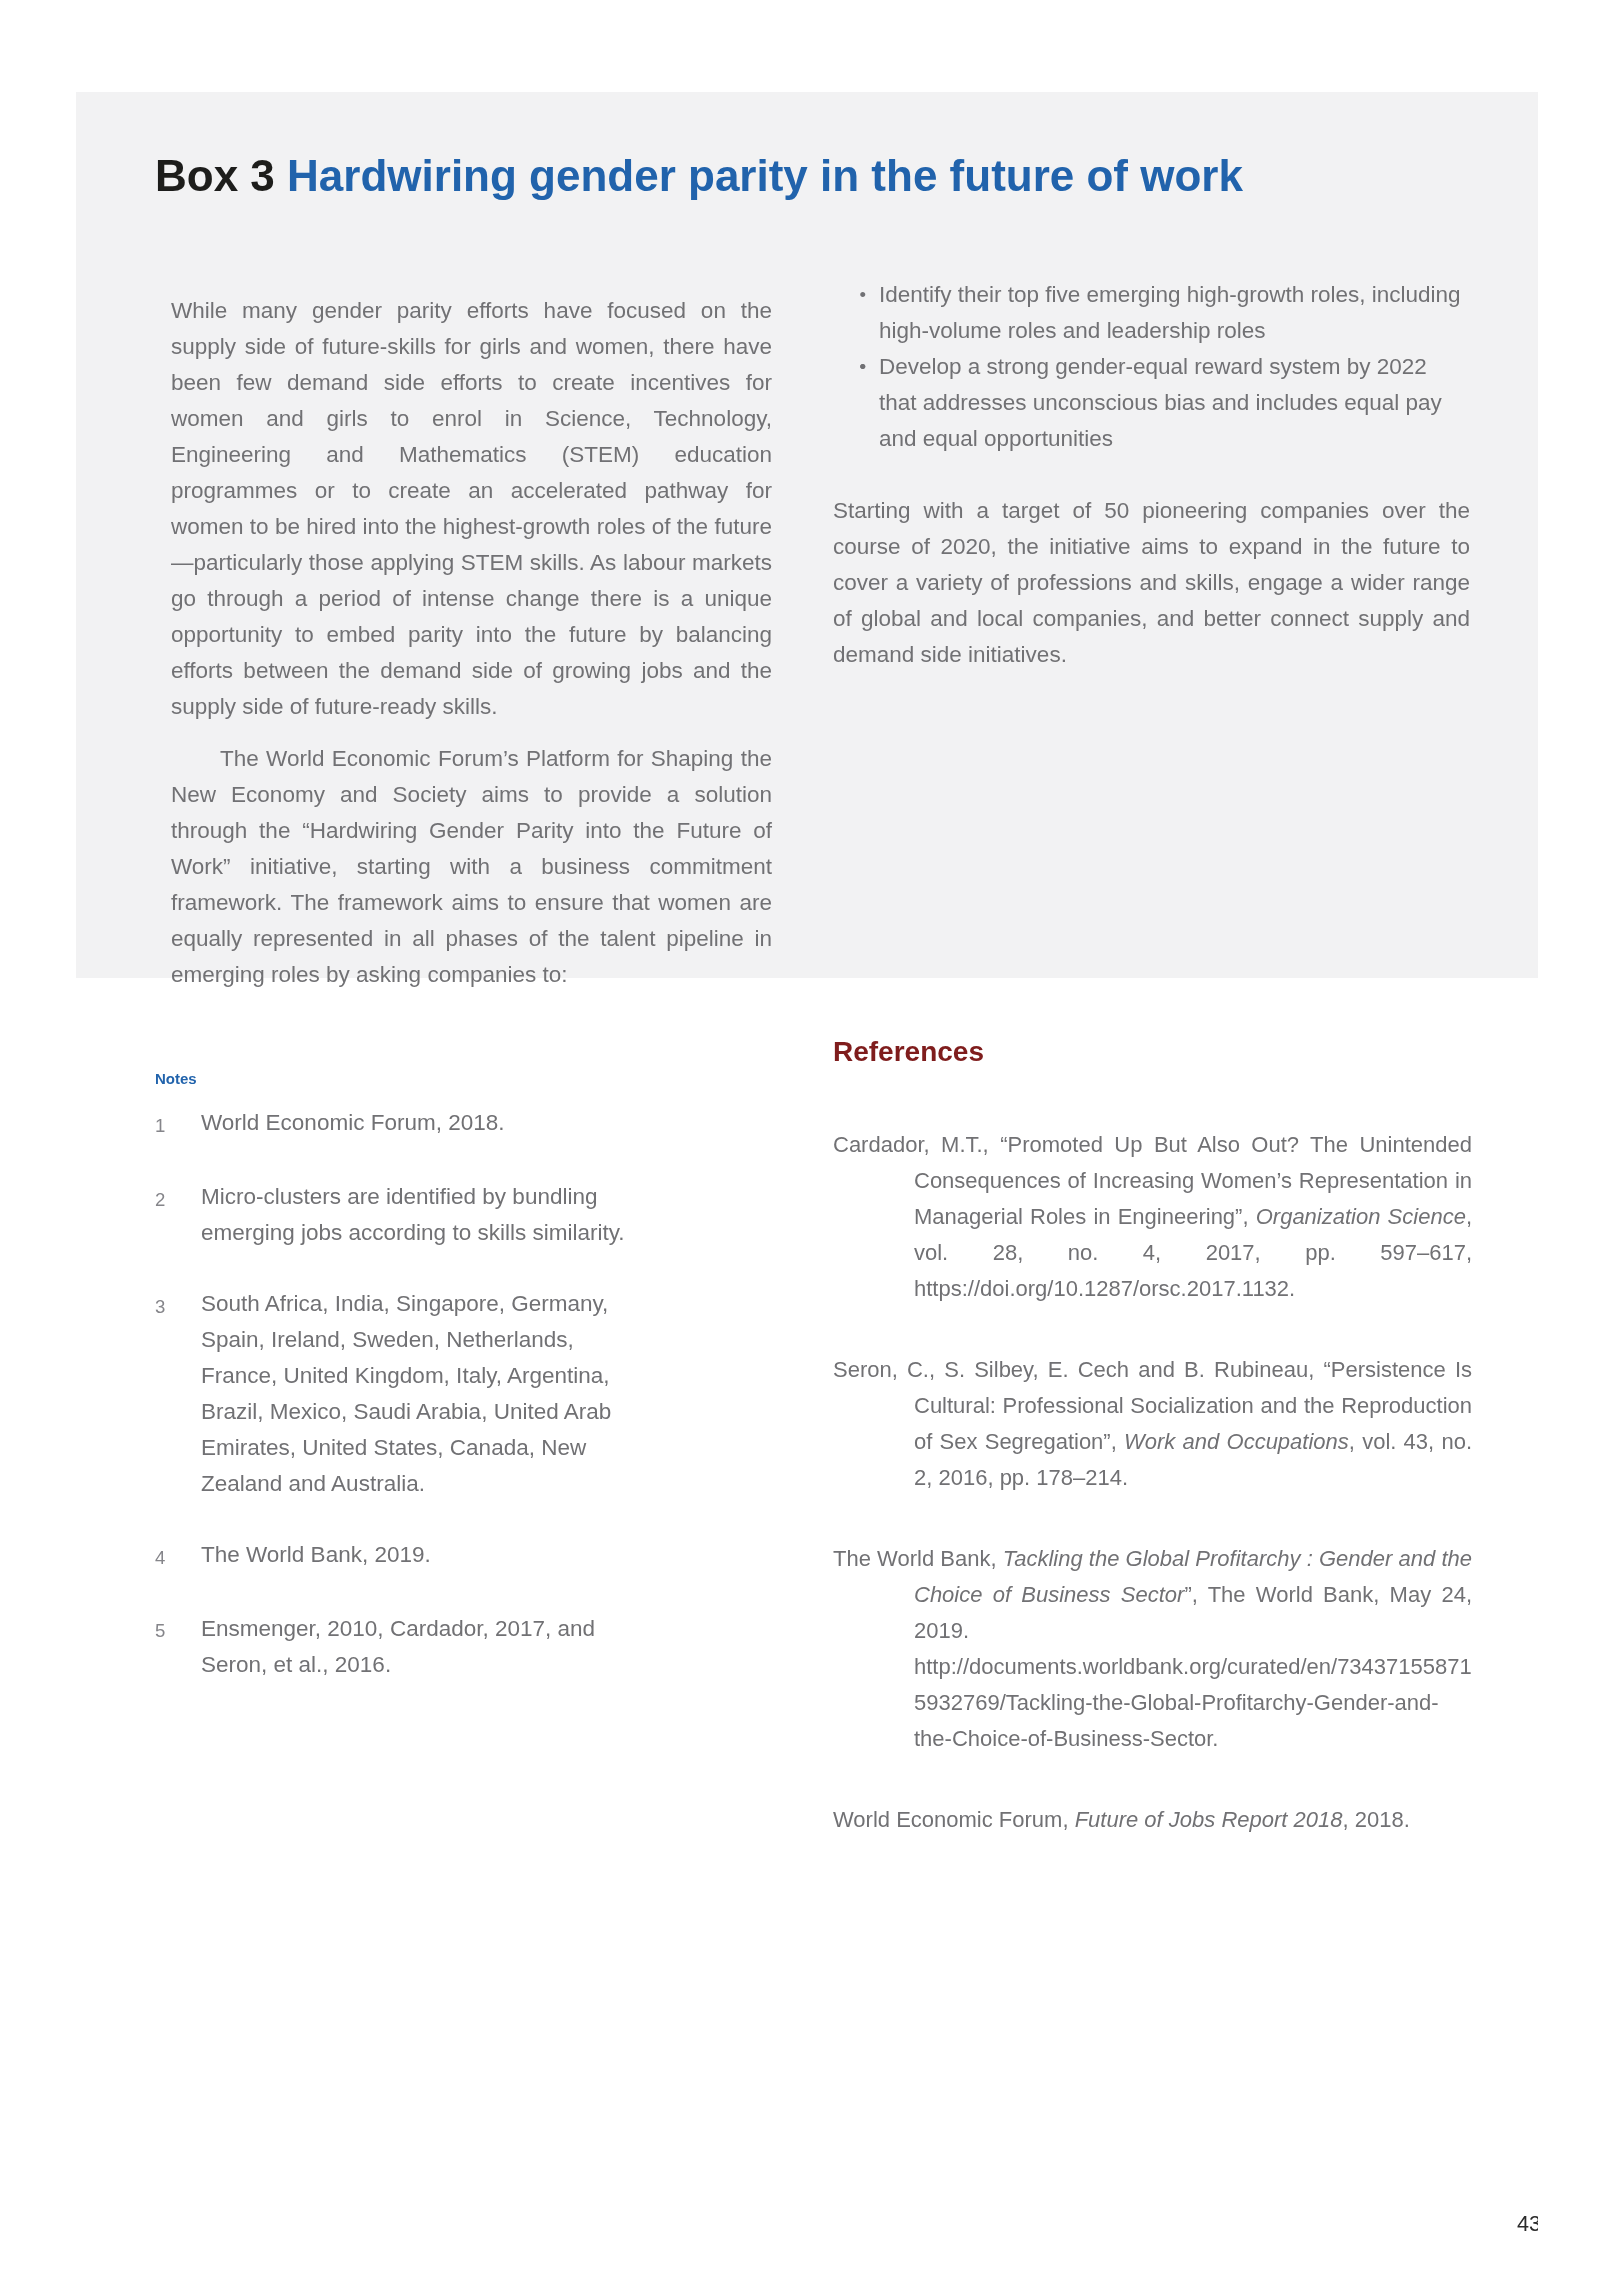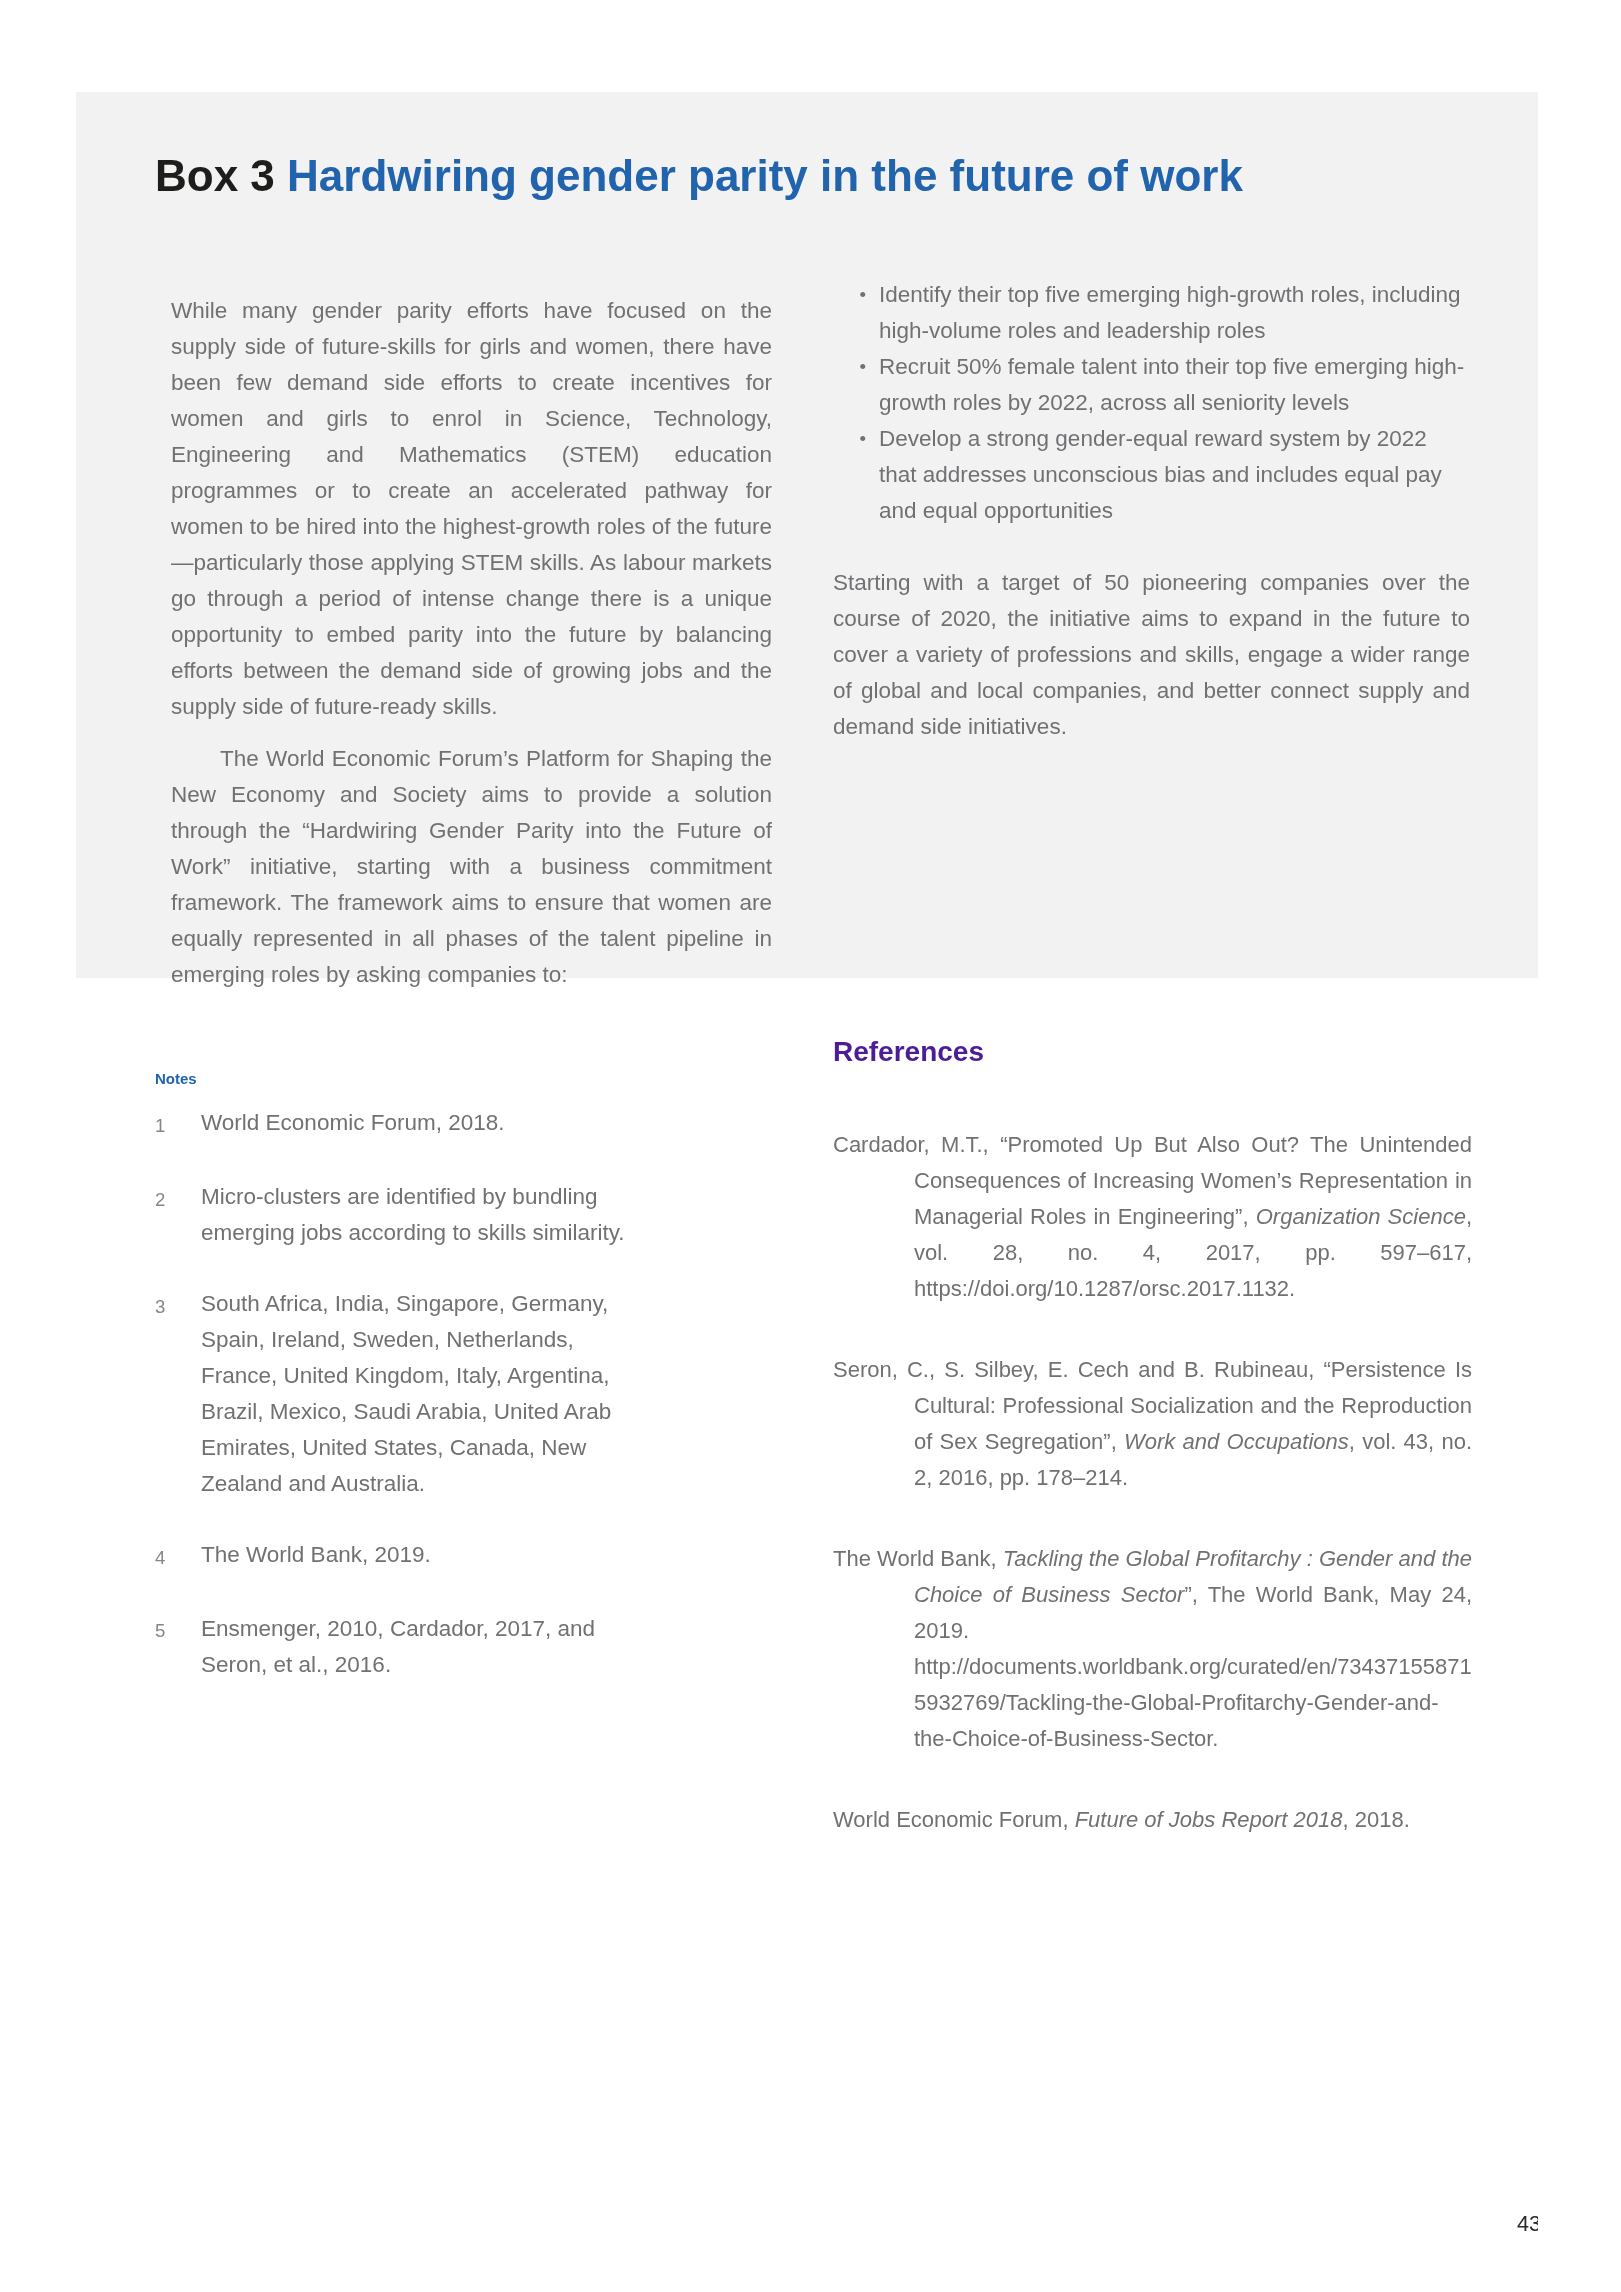--- a/index.html
+++ b/index.html
@@ -47,21 +47,21 @@
     font-size:22.5px;line-height:36px;color:#717174;
   }
   .note .n{
     flex:none;width:46px;
     font-size:18.6px;color:#85858a;padding-top:2.9px;
   }
   .note .nt{flex:1;}
   .refs{position:absolute;left:833px;top:1033px;width:639px;}
   .refs-heading{
     margin:0 0 57px 0;
-    font-size:28px;font-weight:bold;color:#4c1d95;line-height:37px;
+    font-size:28px;font-weight:bold;color:#7f1d1d;line-height:37px;
   }
   .ref{
     margin:0 0 45px 0;
     padding-left:81px;text-indent:-81px;
     font-size:22px;line-height:36px;color:#717174;
     text-align:justify;overflow-wrap:break-word;
   }
   .ref i{font-style:italic;}
   .pageno{
     position:absolute;left:1517px;top:2211px;
@@ -82,21 +82,21 @@
   </div>
 
   <div class="col col1">
     <p class="p1">While many gender parity efforts have focused on the supply side of future-skills for girls and women, there have been few demand side efforts to create incentives for women and girls to enrol in Science, Technology, Engineering and Mathematics (STEM) education programmes or to create an accelerated pathway for women to be hired into the highest-growth roles of the future—particularly those applying STEM skills. As labour markets go through a period of intense change there is a unique opportunity to embed parity into the future by balancing efforts between the demand side of growing jobs and the supply side of future-ready skills.</p>
     <p class="p2">The World Economic Forum’s Platform for Shaping the New Economy and Society aims to provide a solution through the “Hardwiring Gender Parity into the Future of Work” initiative, starting with a business commitment framework. The framework aims to ensure that women are equally represented in all phases of the talent pipeline in emerging roles by asking companies to:</p>
   </div>
 
   <div class="col col2">
     <ul class="bullets">
         <li><span class="dot">•</span><span>Identify their top five emerging high-growth roles, including high-volume roles and leadership roles</span></li>
-        <li><span class="dot">•</span><span>Recruit 50% female talent into their top five emerging high-growth roles by 2022, across all seniority levels</span></li>
+        <li><span class="dot">•</span></li>
         <li><span class="dot">•</span><span>Develop a strong gender-equal reward system by 2022 that addresses unconscious bias and includes equal pay and equal opportunities</span></li>
       </ul>
     <p class="after-bullets">Starting with a target of 50 pioneering companies over the course of 2020, the initiative aims to expand in the future to cover a variety of professions and skills, engage a wider range of global and local companies, and better connect supply and demand side initiatives.</p>
   </div>
 
   <div class="notes">
     <h3 class="notes-heading">Notes</h3>
     <div>
         <div class="note">
           <span class="n">1</span>

